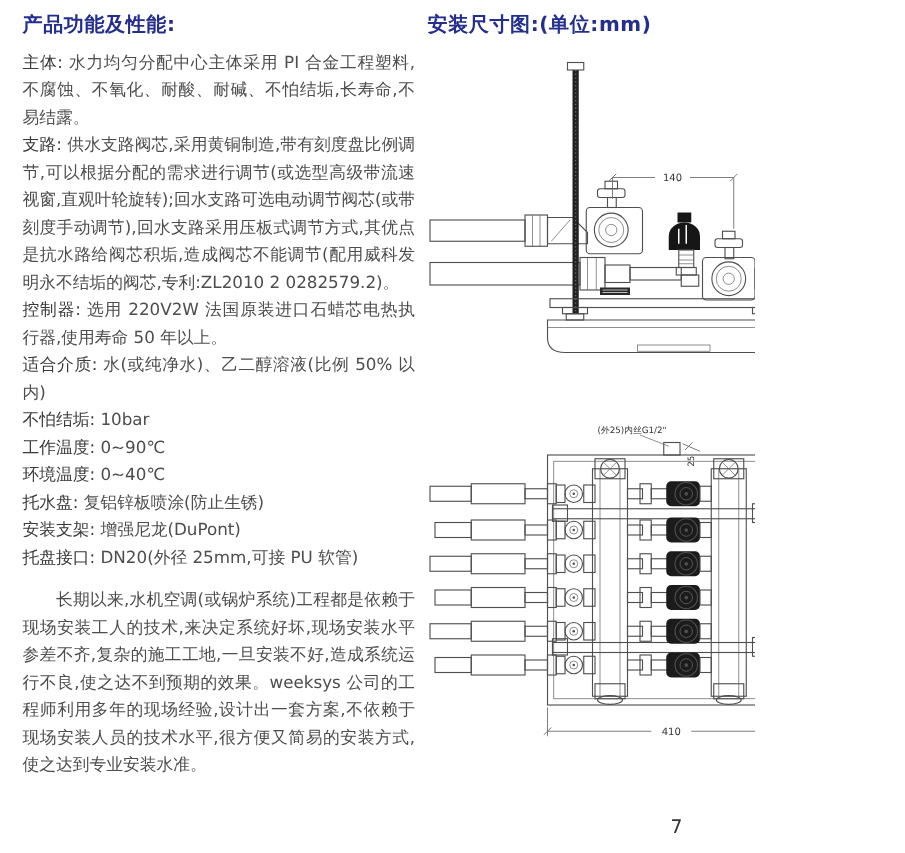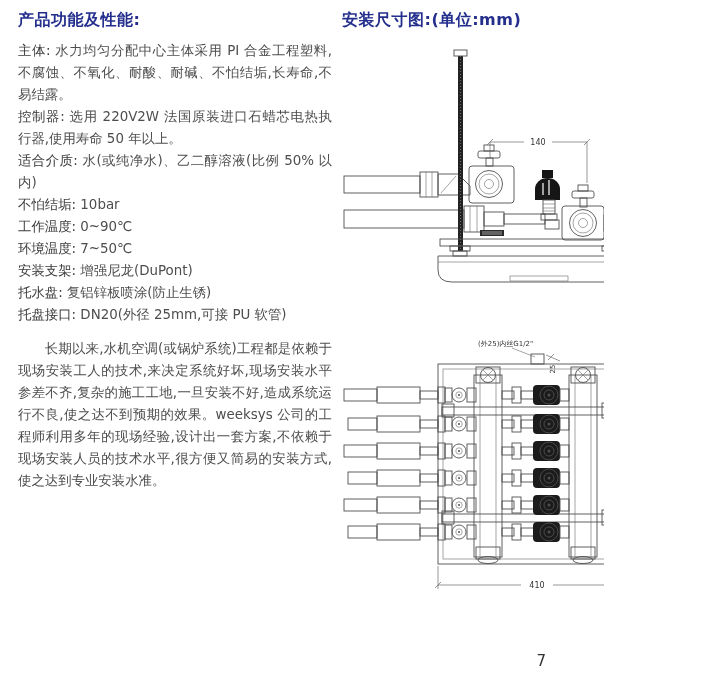--- a/index.html
+++ b/index.html
@@ -24,27 +24,28 @@
 </style>
 </head>
 <body>
 
 <div class="page">
 
   <div class="col-left">
     <h1 class="section-title">产品功能及性能:</h1>
 
     <p class="para"><b>主体:</b> <span>水力均匀分配中心主体采用 PI 合金工程塑料,不腐蚀、不氧化、耐酸、耐碱、不怕结垢,长寿命,不易结露。</span></p>
+    <p class="para"><b>支路:</b> <span>供水支路阀芯,采用黄铜制造,带有刻度盘比例调节,可以根据分配的需求进行调节(或选型高级带流速视窗,直观叶轮旋转);回水支路可选电动调节阀芯(或带刻度手动调节),回水支路采用压板式调节方式,其优点是抗水路给阀芯积垢,造成阀芯不能调节(配用威科发明永不结垢的阀芯,专利:ZL2010 2 0282579.2)。</span></p>
     <p class="para"><b>控制器:</b> <span>选用 220V2W 法国原装进口石蜡芯电热执行器,使用寿命 50 年以上。</span></p>
     <p class="para"><b>适合介质:</b> <span>水(或纯净水)、乙二醇溶液(比例 50% 以内)</span></p>
     <p class="para"><b>不怕结垢:</b> <span>10bar</span></p>
     <p class="para"><b>工作温度:</b> <span>0~90℃</span></p>
-    <p class="para"><b>环境温度:</b> <span>7~50℃</span></p>
+    <p class="para"><b>环境温度:</b> <span>0~40℃</span></p>
+    <p class="para"><b>托水盘:</b> <span>复铝锌板喷涂(防止生锈)</span></p>
     <p class="para"><b>安装支架:</b> <span>增强尼龙(DuPont)</span></p>
-    <p class="para"><b>托水盘:</b> <span>复铝锌板喷涂(防止生锈)</span></p>
     <p class="para"><b>托盘接口:</b> <span>DN20(外径 25mm,可接 PU 软管)</span></p>
 
     <p class="para closing">长期以来,水机空调(或锅炉系统)工程都是依赖于现场安装工人的技术,来决定系统好坏,现场安装水平参差不齐,复杂的施工工地,一旦安装不好,造成系统运行不良,使之达不到预期的效果。weeksys 公司的工程师利用多年的现场经验,设计出一套方案,不依赖于现场安装人员的技术水平,很方便又简易的安装方式,使之达到专业安装水准。</p>
   </div>
 
   <div class="col-right">
     <h1 class="section-title">安装尺寸图:(单位:mm)</h1>
 
     <svg class="sv sv1" width="382" height="260" viewBox="0 0 382 260" xmlns="http://www.w3.org/2000/svg">
 

